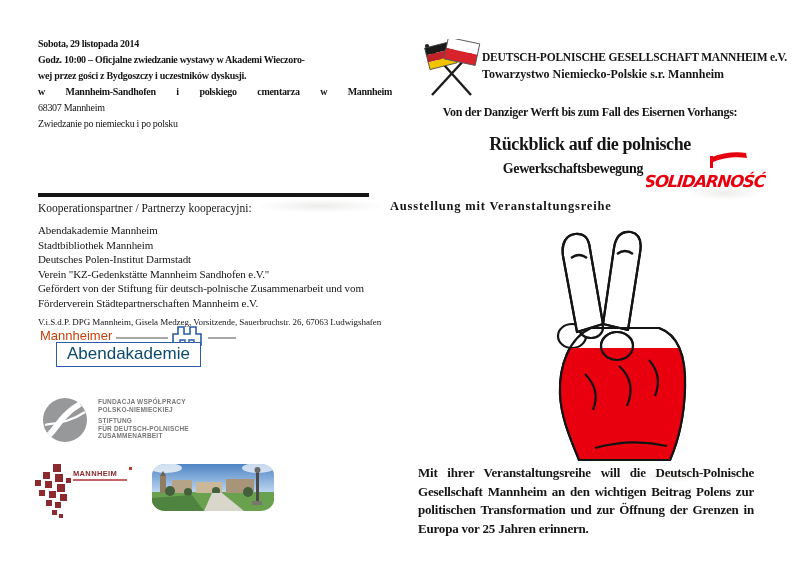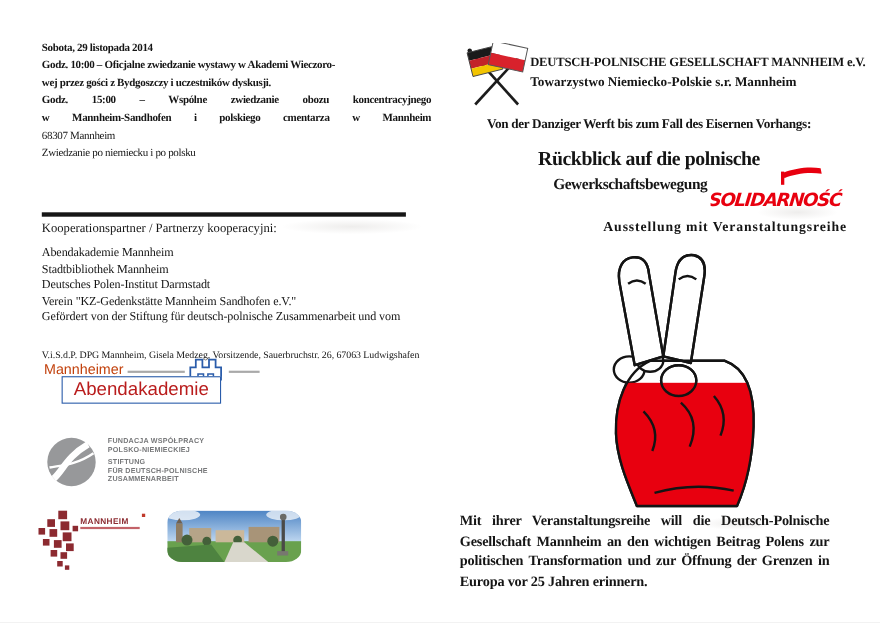--- a/index.html
+++ b/index.html
@@ -19,21 +19,21 @@
   .partners{left:38px;top:223px;width:345px;font-size:11px;line-height:14.6px;letter-spacing:-0.1px;}
   .impressum{left:38px;top:317px;width:360px;font-size:9px;letter-spacing:-0.05px;white-space:nowrap;}
 
   
   .aka{left:40px;top:328px;width:196px;height:42px;font-family:"Liberation Sans",sans-serif;}
   .aka-prefix{position:absolute;left:0;top:0;font-size:13px;color:#c2410c;}
   .aka-line1{position:absolute;left:76px;top:9px;width:52px;height:1.5px;background:#a9a9a9;}
   .aka-line2{position:absolute;left:168px;top:9px;width:28px;height:1.5px;background:#a9a9a9;}
   .aka-crown{position:absolute;left:130px;top:-3px;}
   .aka-box{position:absolute;left:16px;top:14px;border:1.5px solid #2a5caa;padding:1px 10px 2px 10px;
-           color:#b91c1c;font-size:17px;background:#fff;}
+           color:#0c4a6e;font-size:17px;background:#fff;}
 
   
   .stift{left:42px;top:397px;width:210px;height:48px;}
   .stift-text{position:absolute;left:56px;top:1px;font-family:"Liberation Sans",sans-serif;
               font-size:6.5px;font-weight:bold;line-height:7.6px;letter-spacing:0.2px;color:#77787a;}
   .stift-text .grp2{margin-top:4px;}
 
   
   .city{left:33px;top:464px;width:120px;height:58px;}
   .city-name{position:absolute;left:40px;top:5px;font-family:Liberation Sans, sans-serif;
@@ -49,21 +49,21 @@
   .society .l1{font-size:11.5px;letter-spacing:-0.2px;white-space:nowrap;}
   .society .l2{font-size:12px;}
 
   .kicker{left:400px;top:105px;width:380px;text-align:center;font-weight:bold;
           font-size:12px;letter-spacing:-0.3px;white-space:nowrap;}
 
   .title1{left:400px;top:134px;width:380px;text-align:center;font-weight:bold;font-size:18px;letter-spacing:-0.4px;}
   .title2{left:400px;top:161px;width:243px;text-align:right;font-weight:bold;font-size:14px;letter-spacing:-0.4px;}
   .soli{left:646px;top:147px;}
 
-  .subtitle{left:390px;top:199px;width:380px;text-align:right;font-weight:bold;
+  .subtitle{left:390px;top:199px;width:380px;text-align:left;font-weight:bold;
             font-size:12.5px;letter-spacing:0.8px;}
 
   .hand{left:527px;top:222px;}
 
   .bodytext{left:418px;top:464px;width:336px;font-weight:bold;font-size:13px;line-height:18.6px;letter-spacing:-0.2px;}
   .bodytext .bl{text-align:justify;text-align-last:justify;}
   .bodytext .bl.last{text-align-last:left;}
 
   
   .smudge{pointer-events:none;background:radial-gradient(ellipse at center, rgba(90,80,70,0.10), rgba(0,0,0,0) 70%);}
@@ -73,36 +73,36 @@
 </style>
 </head>
 <body>
 
 <div class="page">
 
   <div class="abs schedule">
     <div class="ln b">Sobota, 29 listopada 2014</div>
     <div class="ln b">Godz. 10:00 – Oficjalne zwiedzanie wystawy w Akademi Wieczoro-</div>
     <div class="ln b">wej przez gości z Bydgoszczy i uczestników dyskusji.</div>
-    <div class="ln b stretch">Godz. 15:00 – Wspólne zwiedzanie obozu koncentracyjnego</div>
     <div class="ln b stretch">w Mannheim-Sandhofen i polskiego cmentarza w Mannheim</div>
     <div class="ln">68307 Mannheim</div>
     <div class="ln">Zwiedzanie po niemiecku i po polsku</div>
   </div>
 
   <div class="abs divider"></div>
 
   <div class="abs partners-heading">Kooperationspartner / Partnerzy kooperacyjni:</div>
 
   <div class="abs partners">
     <div class="ln">Abendakademie Mannheim</div>
     <div class="ln">Stadtbibliothek Mannheim</div>
     <div class="ln">Deutsches Polen-Institut Darmstadt</div>
     <div class="ln">Verein "KZ-Gedenkstätte Mannheim Sandhofen e.V."</div>
     <div class="ln">Gefördert von der Stiftung für deutsch-polnische Zusammenarbeit und vom</div>
+    <div class="ln">Förderverein Städtepartnerschaften Mannheim e.V.</div>
   </div>
 
   <div class="abs impressum">V.i.S.d.P. DPG Mannheim, Gisela Medzeg, Vorsitzende, Sauerbruchstr. 26, 67063 Ludwigshafen</div>
 
   <div class="abs aka">
     <span class="aka-prefix">Mannheimer</span>
     <span class="aka-line1"></span>
     <span class="aka-line2"></span>
     <svg class="aka-crown" width="34" height="22" viewBox="0 0 34 22">
       <path d="M3 21 V9 h5 V2 h6 v7 h6 V2 h6 v7 h5 v12" fill="none" stroke="#2a5caa" stroke-width="1.6"></path>

